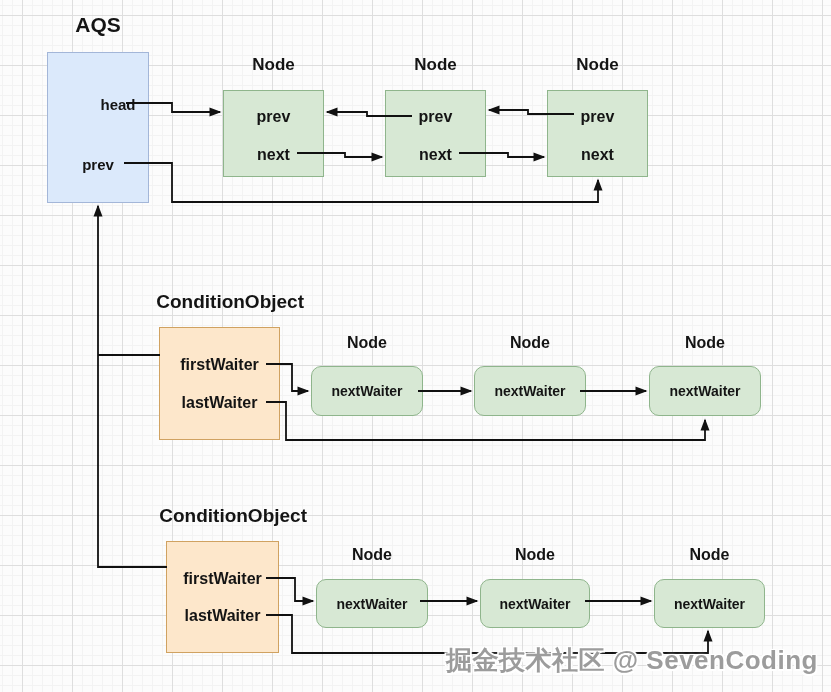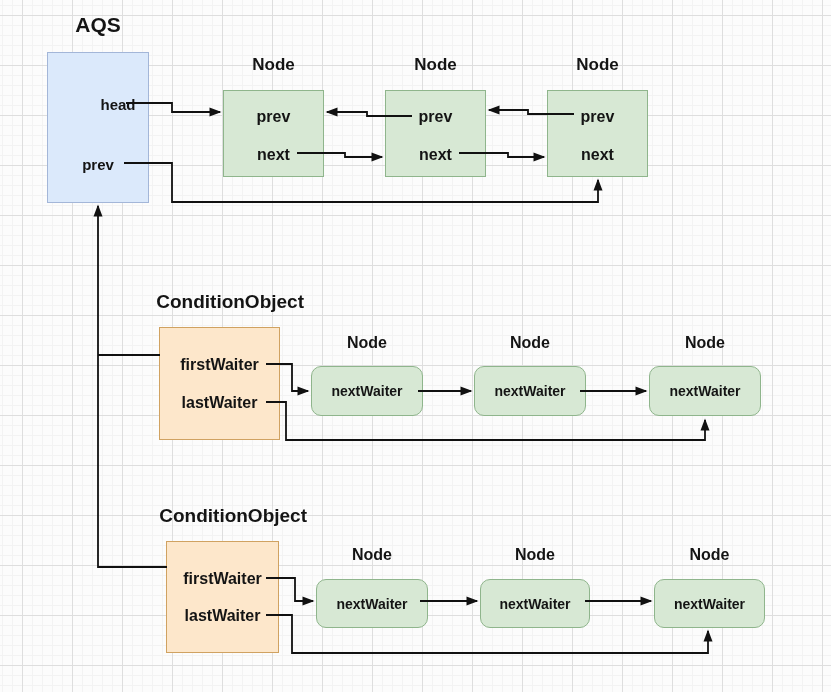--- a/index.html
+++ b/index.html
@@ -126,14 +126,15 @@
   </div>
   <div class="title t-node-sm" style="left:480px;top:546px;width:110px;">Node</div>
   <div class="box green rounded" style="left:480px;top:579px;width:110px;height:49px;">
     <span class="nw">nextWaiter</span>
   </div>
   <div class="title t-node-sm" style="left:654px;top:546px;width:111px;">Node</div>
   <div class="box green rounded" style="left:654px;top:579px;width:111px;height:49px;">
     <span class="nw">nextWaiter</span>
   </div>
 
+  <div class="watermark" style="right:13px;top:643px;">掘金技术社区 @ SevenCoding</div>
 
 </div>
 
 </body></html>

